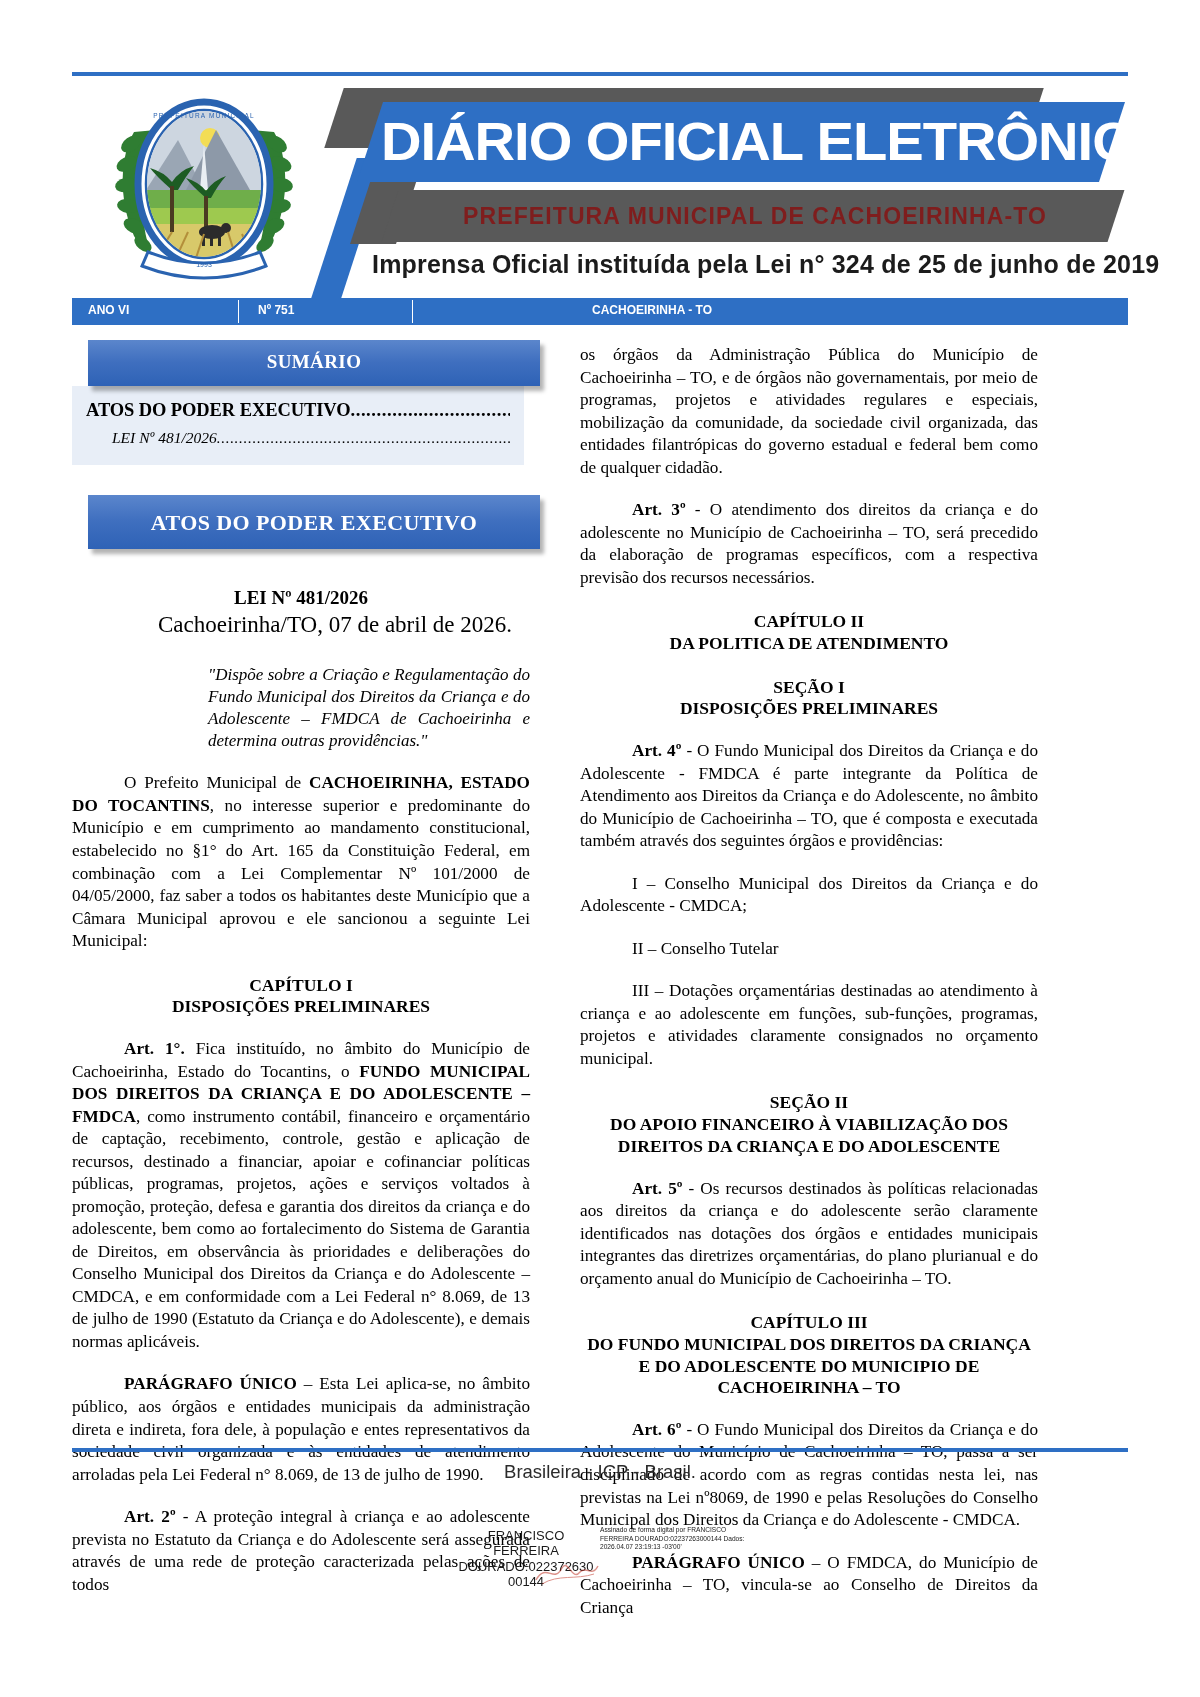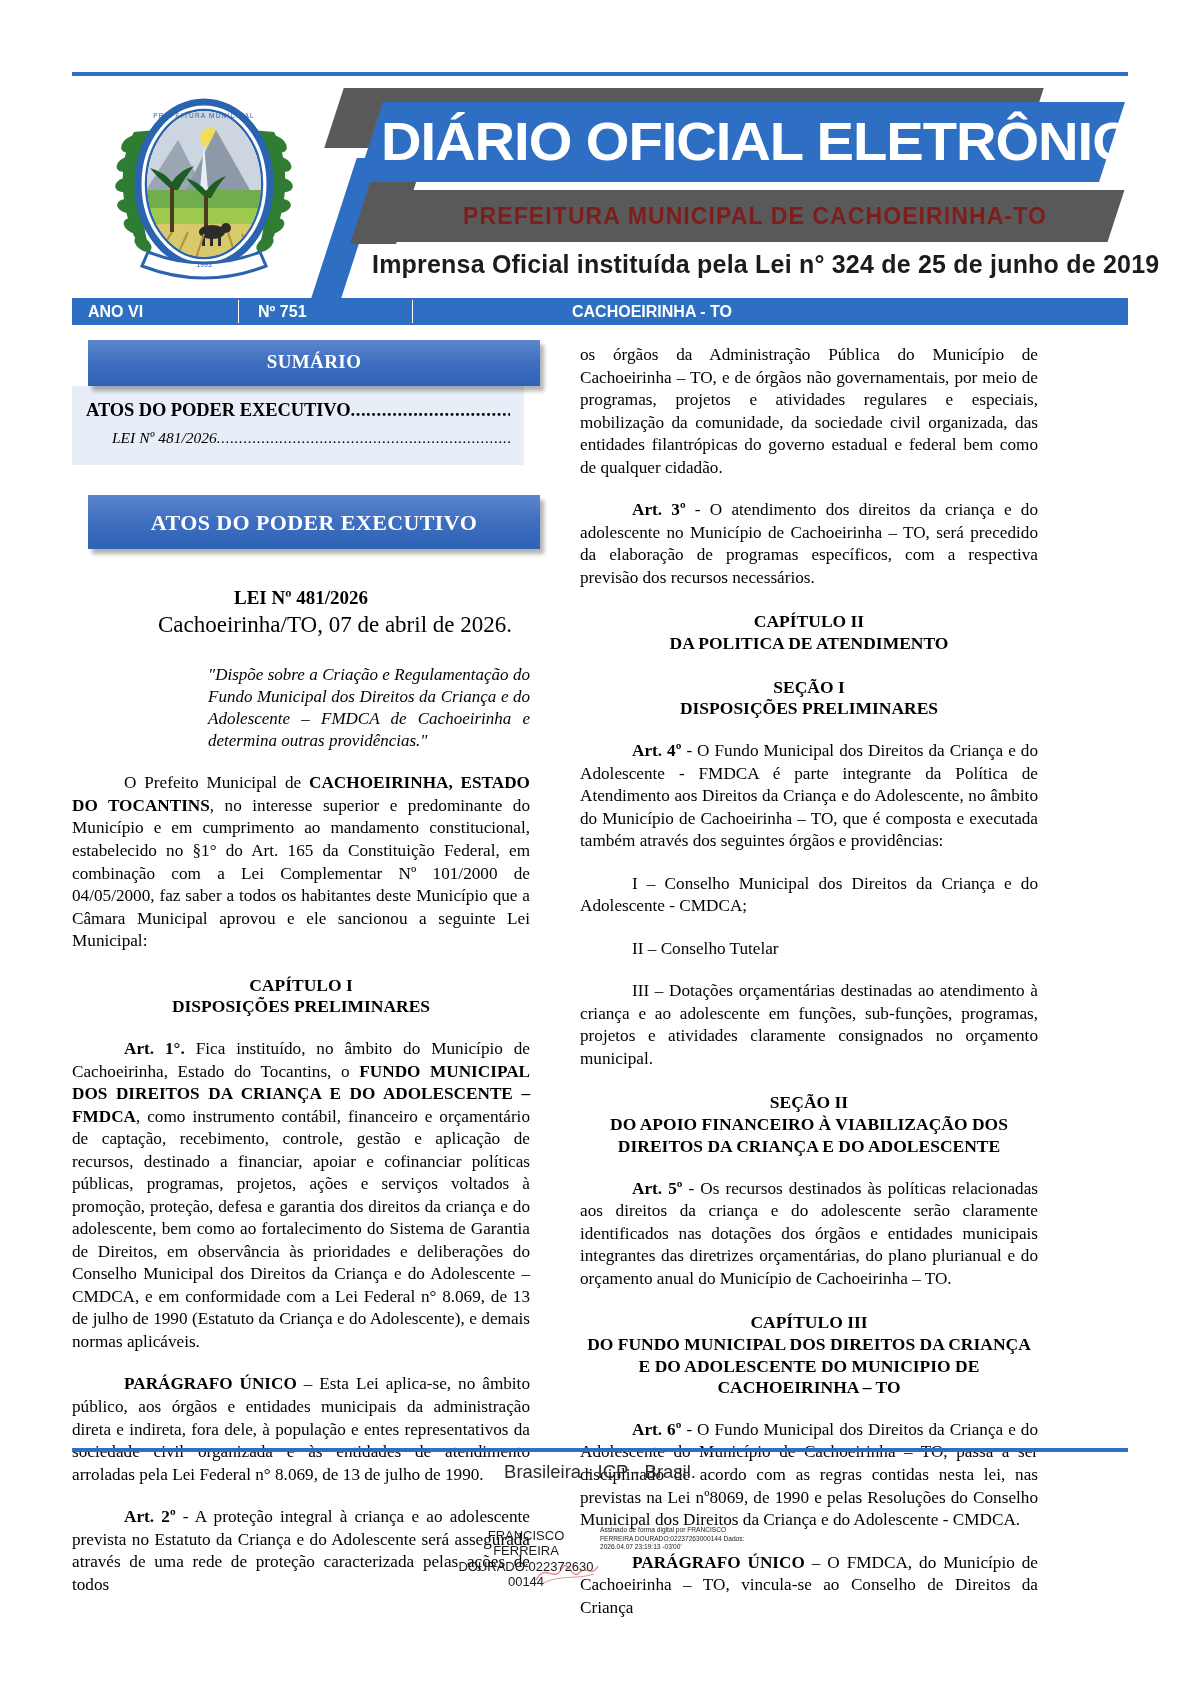--- a/index.html
+++ b/index.html
@@ -128,21 +128,21 @@
   .infobar {
     position: absolute;
     left: 72px;
     top: 298px;
     width: 1056px;
     height: 27px;
     background: #2e6fc4;
     color: #ffffff;
     font-family: "Liberation Sans", sans-serif;
     font-weight: bold;
-    font-size: 16px;
+    font-size: 12px;
   }
   .infobar-sep {
     position: absolute;
     top: 2px;
     width: 1px;
     height: 23px;
     background: #ffffff;
   }
   .ib-ano   { position:absolute; left: 16px;  top: 5px; }
   .ib-num   { position:absolute; left: 186px; top: 5px; }

